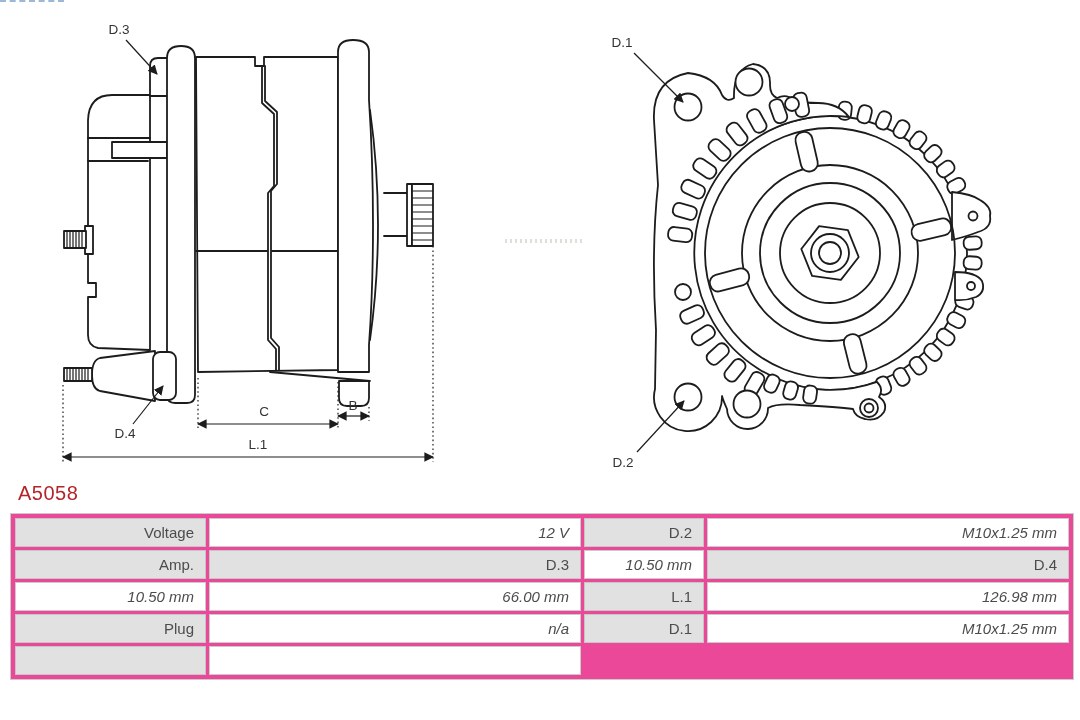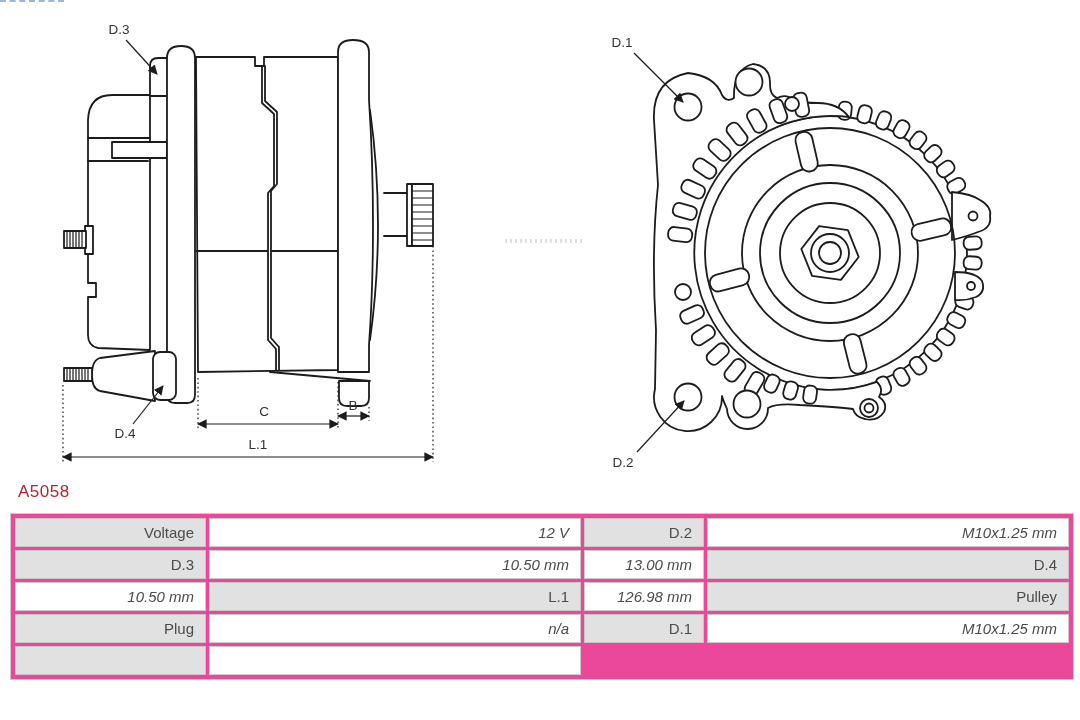--- a/index.html
+++ b/index.html
@@ -12,21 +12,21 @@
   .lnf{stroke:var(--line,#1c1c1c);fill:#fff;stroke-width:1.8;stroke-linejoin:round;}
   .thin{stroke:var(--line,#1c1c1c);fill:none;stroke-width:1.2;}
   .dash{stroke:var(--line,#1c1c1c);fill:none;stroke-width:1.2;stroke-dasharray:1.6 2.8;}
   .dlabel{fill:#333;font-size:13.5px;font-family:"Liberation Sans",sans-serif;}
   #ah path{fill:var(--line,#1c1c1c);}
   
   .artifact-line{left:0;top:0;width:64px;height:0;border-top:2px dashed #9db8d6;}
   .watermark{left:505px;top:239px;width:80px;height:4px;opacity:.32;
      background:repeating-linear-gradient(90deg,#9a9a8a 0 2px,transparent 2px 5px);}
   
-  .part-number{left:18px;top:482px;font-size:17px;color:var(--red,#b4252a);letter-spacing:.5px;}
+  .part-number{left:18px;top:482px;font-size:20px;color:var(--red,#b4252a);letter-spacing:.5px;}
   
   .spec-table{left:10px;top:513px;width:1054px;border:1px solid var(--tborder,#cbcbcb);
      background:#ec4899;padding:4px;display:grid;grid-template-columns:191px 372px 120px 1fr;
      grid-auto-rows:29px;gap:3px;font-size:15px;}
   .cell{display:flex;align-items:center;justify-content:flex-end;padding-right:11px;
      border:1px solid var(--tborder,#cbcbcb);overflow:hidden;white-space:nowrap;}
   .cell.label{background:var(--cellbg,#e1e1e1);border-color:#c6c6c6;}
   .cell.value{background:#fff;font-style:italic;}
 </style>
 </head>
@@ -218,31 +218,31 @@
   </svg>
 
   <div class="abs part-number">A5058</div>
 
   <div class="abs spec-table">
     <div class="cell label">Voltage</div>
     <div class="cell value">12 V</div>
     <div class="cell label">D.2</div>
     <div class="cell value">M10x1.25 mm</div>
 
+    <div class="cell label">Amp.</div>
     <div class="cell label">D.3</div>
     <div class="cell value">10.50 mm</div>
 
-    <div class="cell value">13.00 mm</div>
     <div class="cell label">D.4</div>
     <div class="cell value">10.50 mm</div>
 
+    <div class="cell value">66.00 mm</div>
     <div class="cell label">L.1</div>
     <div class="cell value">126.98 mm</div>
 
-    <div class="cell label">Pulley</div>
     <div class="cell label">Plug</div>
     <div class="cell value">n/a</div>
 
     <div class="cell label">D.1</div>
     <div class="cell value">M10x1.25 mm</div>
     <div class="cell label"></div>
     <div class="cell value"></div>
   </div>
 
 </div>

